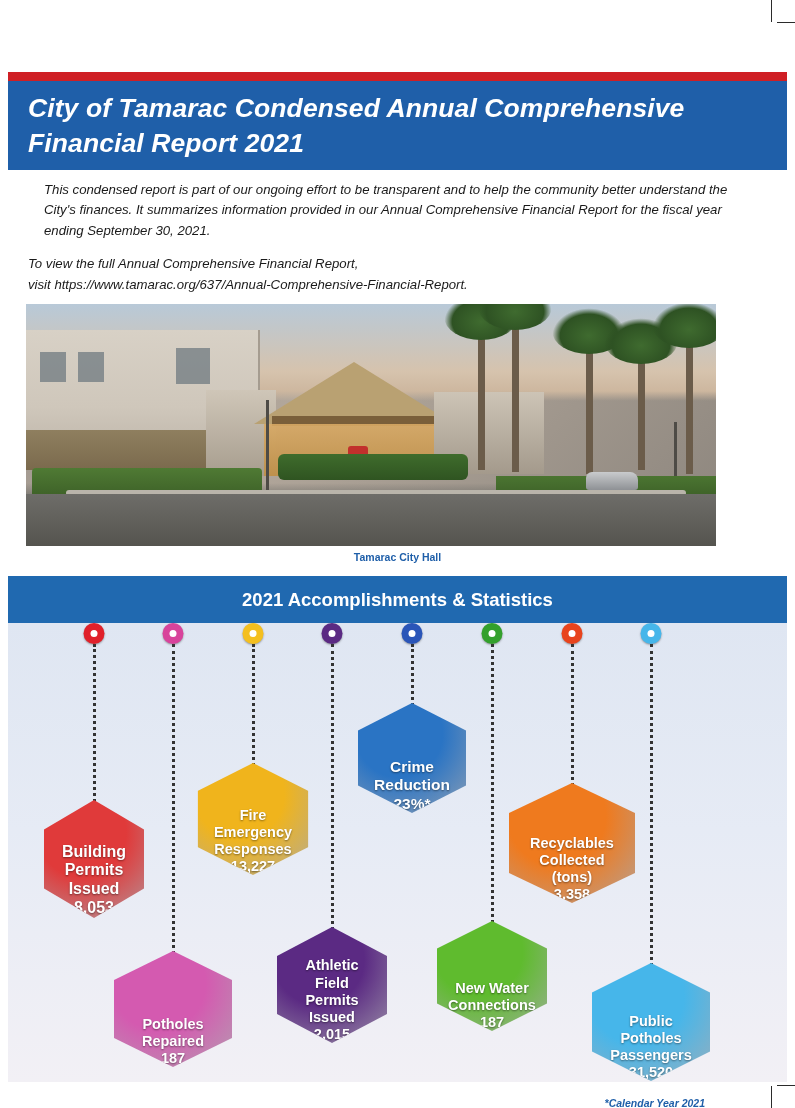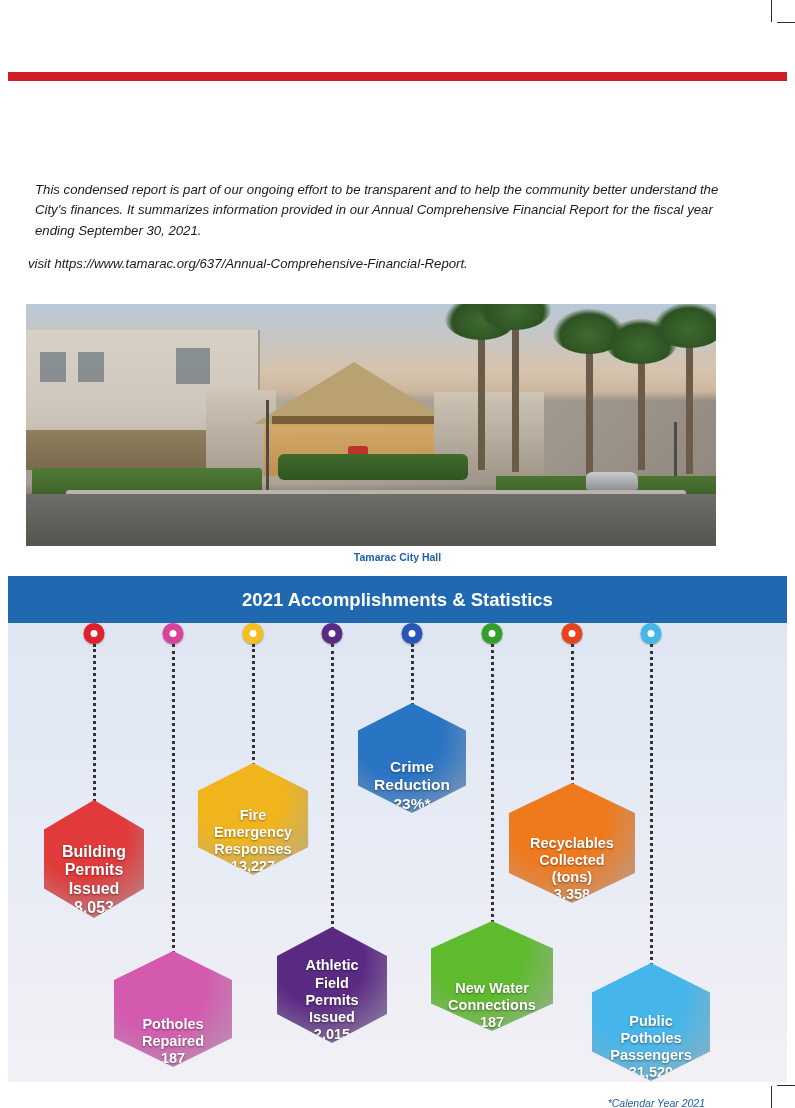--- a/index.html
+++ b/index.html
@@ -67,21 +67,21 @@
   .intro {
     position: absolute;
     left: 20px;
     top: 108px;
     width: 700px;
     color: #1a1a1a;
     font-size: 13.2px;
     font-style: italic;
     line-height: 1.55;
   }
-  .intro p { margin: 0 0 13px 7px; }
+  .intro p { margin: 0 0 13px 16px; }
   .intro .link-line { margin: 0; }
 
   
   .photo-wrap {
     position: absolute;
     left: 18px;
     top: 232px;
     width: 690px;
     height: 242px;
     overflow: hidden;
@@ -291,39 +291,43 @@
     box-sizing: border-box;
   }
   .hex span { display: block; }
 
   .footnote {
     position: absolute;
     right: 82px;
     top: 474px;
     color: #1f5fa9;
     font-size: 10.5px;
-    font-weight: normal;
+    font-weight: bold;
     font-style: italic;
   }
 </style>
 </head>
 <body>
 
 <div class="crop-mark crop-v-top"></div>
 <div class="crop-mark crop-h-top"></div>
 <div class="crop-mark crop-v-bot"></div>
 <div class="crop-mark crop-h-bot"></div>
 
 <div class="page">
 
   <div class="red-bar"></div>
 
+  <div class="title-band">
+    <h1>City of Tamarac Condensed Annual Comprehensive Financial Report 2021</h1>
+  </div>
 
   <div class="intro">
     <p>This condensed report is part of our ongoing effort to be transparent and to help the community better understand the City's finances. It summarizes information provided in our Annual Comprehensive Financial Report for the fiscal year ending September 30, 2021.</p>
+    <p class="link-line">To view the full Annual Comprehensive Financial Report,</p>
     <p class="link-line">visit https://www.tamarac.org/637/Annual-Comprehensive-Financial-Report.</p>
   </div>
 
   <div class="photo-wrap">
     <div class="photo">
       <div class="ph-bldg-left">
         <div class="win" style="left:14px;top:22px;width:26px;height:30px;"></div>
         <div class="win" style="left:52px;top:22px;width:26px;height:30px;"></div>
         <div class="win" style="left:150px;top:18px;width:34px;height:36px;"></div>
       </div>
@@ -414,21 +418,21 @@
         <div class="dotline" style="left: 404px; height: 78.8px;"></div>
         <div class="hex" style="left: 404px; top: 80px; width: 108px; height: 110px; font-size: 15.5px; background: radial-gradient(circle at 38% 28%, rgb(42, 116, 196) 0%, rgb(42, 116, 196) 42%, rgba(0, 0, 0, 0.28) 115%);">
           <div>
             <span>Crime</span>
             <span>Reduction</span>
             <span>23%*</span>
           </div>
         </div>
         <div class="dot" style="left: 484px; background: rgb(51, 160, 44);"></div>
         <div class="dotline" style="left: 484px; height: 296.8px;"></div>
-        <div class="hex" style="left: 484px; top: 298px; width: 122px; height: 110px; font-size: 14.5px; background: radial-gradient(circle at 38% 28%, rgb(95, 187, 46) 0%, rgb(95, 187, 46) 42%, rgba(0, 0, 0, 0.28) 115%);">
+        <div class="hex" style="left: 484px; top: 298px; width: 110px; height: 110px; font-size: 14.5px; background: radial-gradient(circle at 38% 28%, rgb(95, 187, 46) 0%, rgb(95, 187, 46) 42%, rgba(0, 0, 0, 0.28) 115%);">
           <div>
             <span>New Water</span>
             <span>Connections</span>
             <span>187</span>
           </div>
         </div>
         <div class="dot" style="left: 564px; background: rgb(232, 67, 28);"></div>
         <div class="dotline" style="left: 564px; height: 160.6px;"></div>
         <div class="hex" style="left: 564px; top: 160px; width: 126px; height: 120px; font-size: 14.5px; background: radial-gradient(circle at 38% 28%, rgb(239, 122, 30) 0%, rgb(239, 122, 30) 42%, rgba(0, 0, 0, 0.28) 115%);">
           <div>

